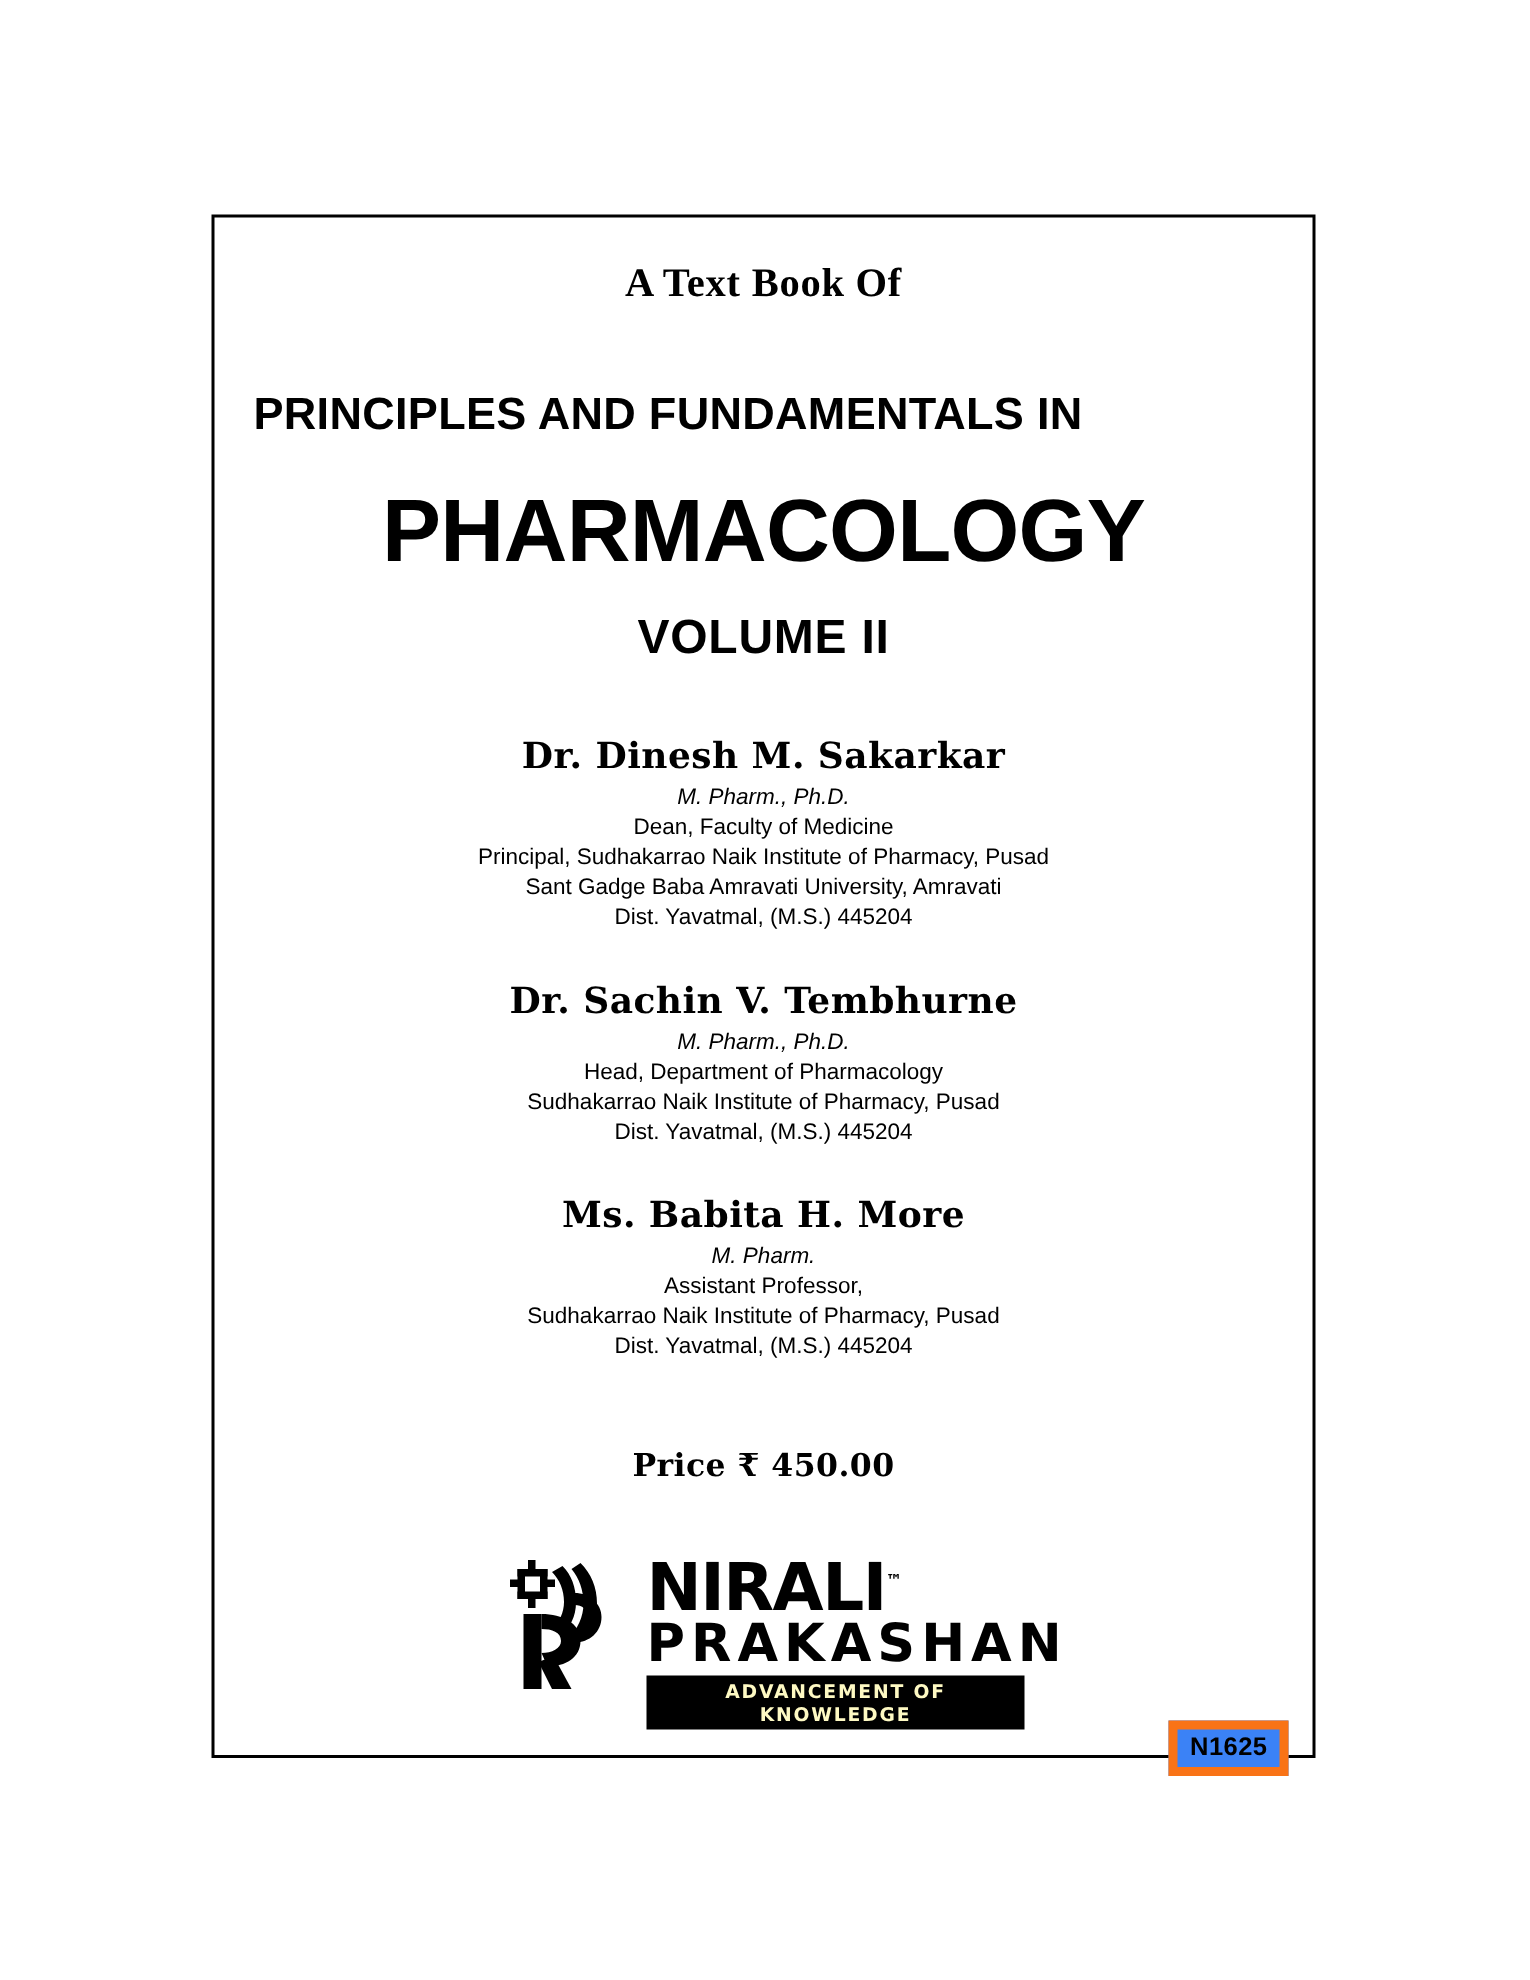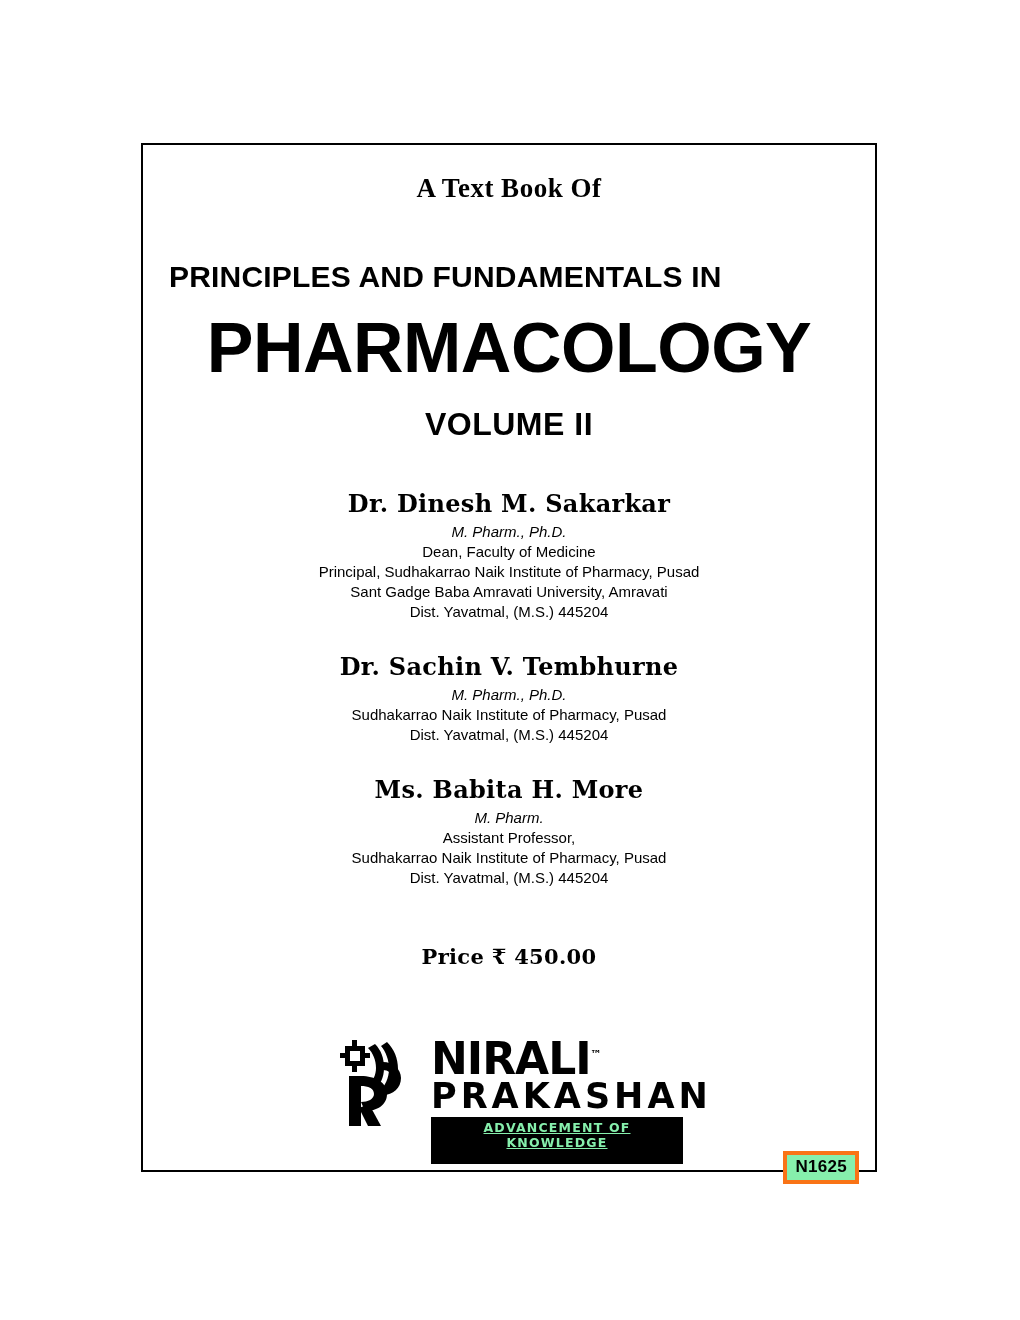--- a/index.html
+++ b/index.html
@@ -50,23 +50,23 @@
     font-weight: bold;
     font-size: 30px;
     letter-spacing: 0.2px;
     margin-top: 56px;
   }
 
   .line-main-title {
     text-align: center;
     font-family: "Liberation Sans", sans-serif;
     font-weight: bold;
-    font-size: 70px;
+    font-size: 59px;
     letter-spacing: -0.5px;
-    margin-top: 18px;
+    margin-top: 30px;
     line-height: 1.05;
   }
 
   .line-volume {
     text-align: center;
     font-family: "Liberation Sans", sans-serif;
     font-weight: bold;
     font-size: 32px;
     letter-spacing: 0.5px;
     margin-top: 20px;
@@ -159,43 +159,42 @@
     font-family: "DejaVu Sans", sans-serif;
     font-weight: bold;
     font-size: 35px;
     letter-spacing: 4px;
     line-height: 1.05;
     margin-top: -2px;
   }
 
   .logo-tagline {
     background: #000000;
-    color: #86efac;
+    color: #fef9c3;
     font-family: "DejaVu Sans", sans-serif;
     font-weight: bold;
     font-size: 12.5px;
     letter-spacing: 1.2px;
     text-align: center;
-    padding: 3px 6px 14px 6px;
+    padding: 3px 6px 3px 6px;
     margin-top: 2px;
     width: 240px;
-    text-decoration: underline;
   }
 
   .code-box {
     position: absolute;
     right: 16px;
     bottom: 14px;
-    border: 4px solid #f97316;
+    border: 6px solid #f97316;
     padding: 2px 8px 3px 8px;
     font-family: "Liberation Sans", sans-serif;
     font-weight: bold;
     font-size: 17px;
     letter-spacing: 0.3px;
-    background: #86efac;
+    background: #3b82f6;
   }
 </style>
 </head>
 <body>
 
 <div class="page-frame">
   <div class="inner">
 
     <div class="line-a-text-book">A Text Book Of</div>
 
@@ -212,20 +211,21 @@
         <div class="author-degree">M. Pharm., Ph.D.</div>
         <div class="author-affil">Dean, Faculty of Medicine</div>
         <div class="author-affil">Principal, Sudhakarrao Naik Institute of Pharmacy, Pusad</div>
         <div class="author-affil">Sant Gadge Baba Amravati University, Amravati</div>
         <div class="author-affil">Dist. Yavatmal, (M.S.) 445204</div>
       </div>
 
       <div class="author-block">
         <div class="author-name">Dr. Sachin V. Tembhurne</div>
         <div class="author-degree">M. Pharm., Ph.D.</div>
+        <div class="author-affil">Head, Department of Pharmacology</div>
         <div class="author-affil">Sudhakarrao Naik Institute of Pharmacy, Pusad</div>
         <div class="author-affil">Dist. Yavatmal, (M.S.) 445204</div>
       </div>
 
       <div class="author-block">
         <div class="author-name">Ms. Babita H. More</div>
         <div class="author-degree">M. Pharm.</div>
         <div class="author-affil">Assistant Professor,</div>
         <div class="author-affil">Sudhakarrao Naik Institute of Pharmacy, Pusad</div>
         <div class="author-affil">Dist. Yavatmal, (M.S.) 445204</div>

